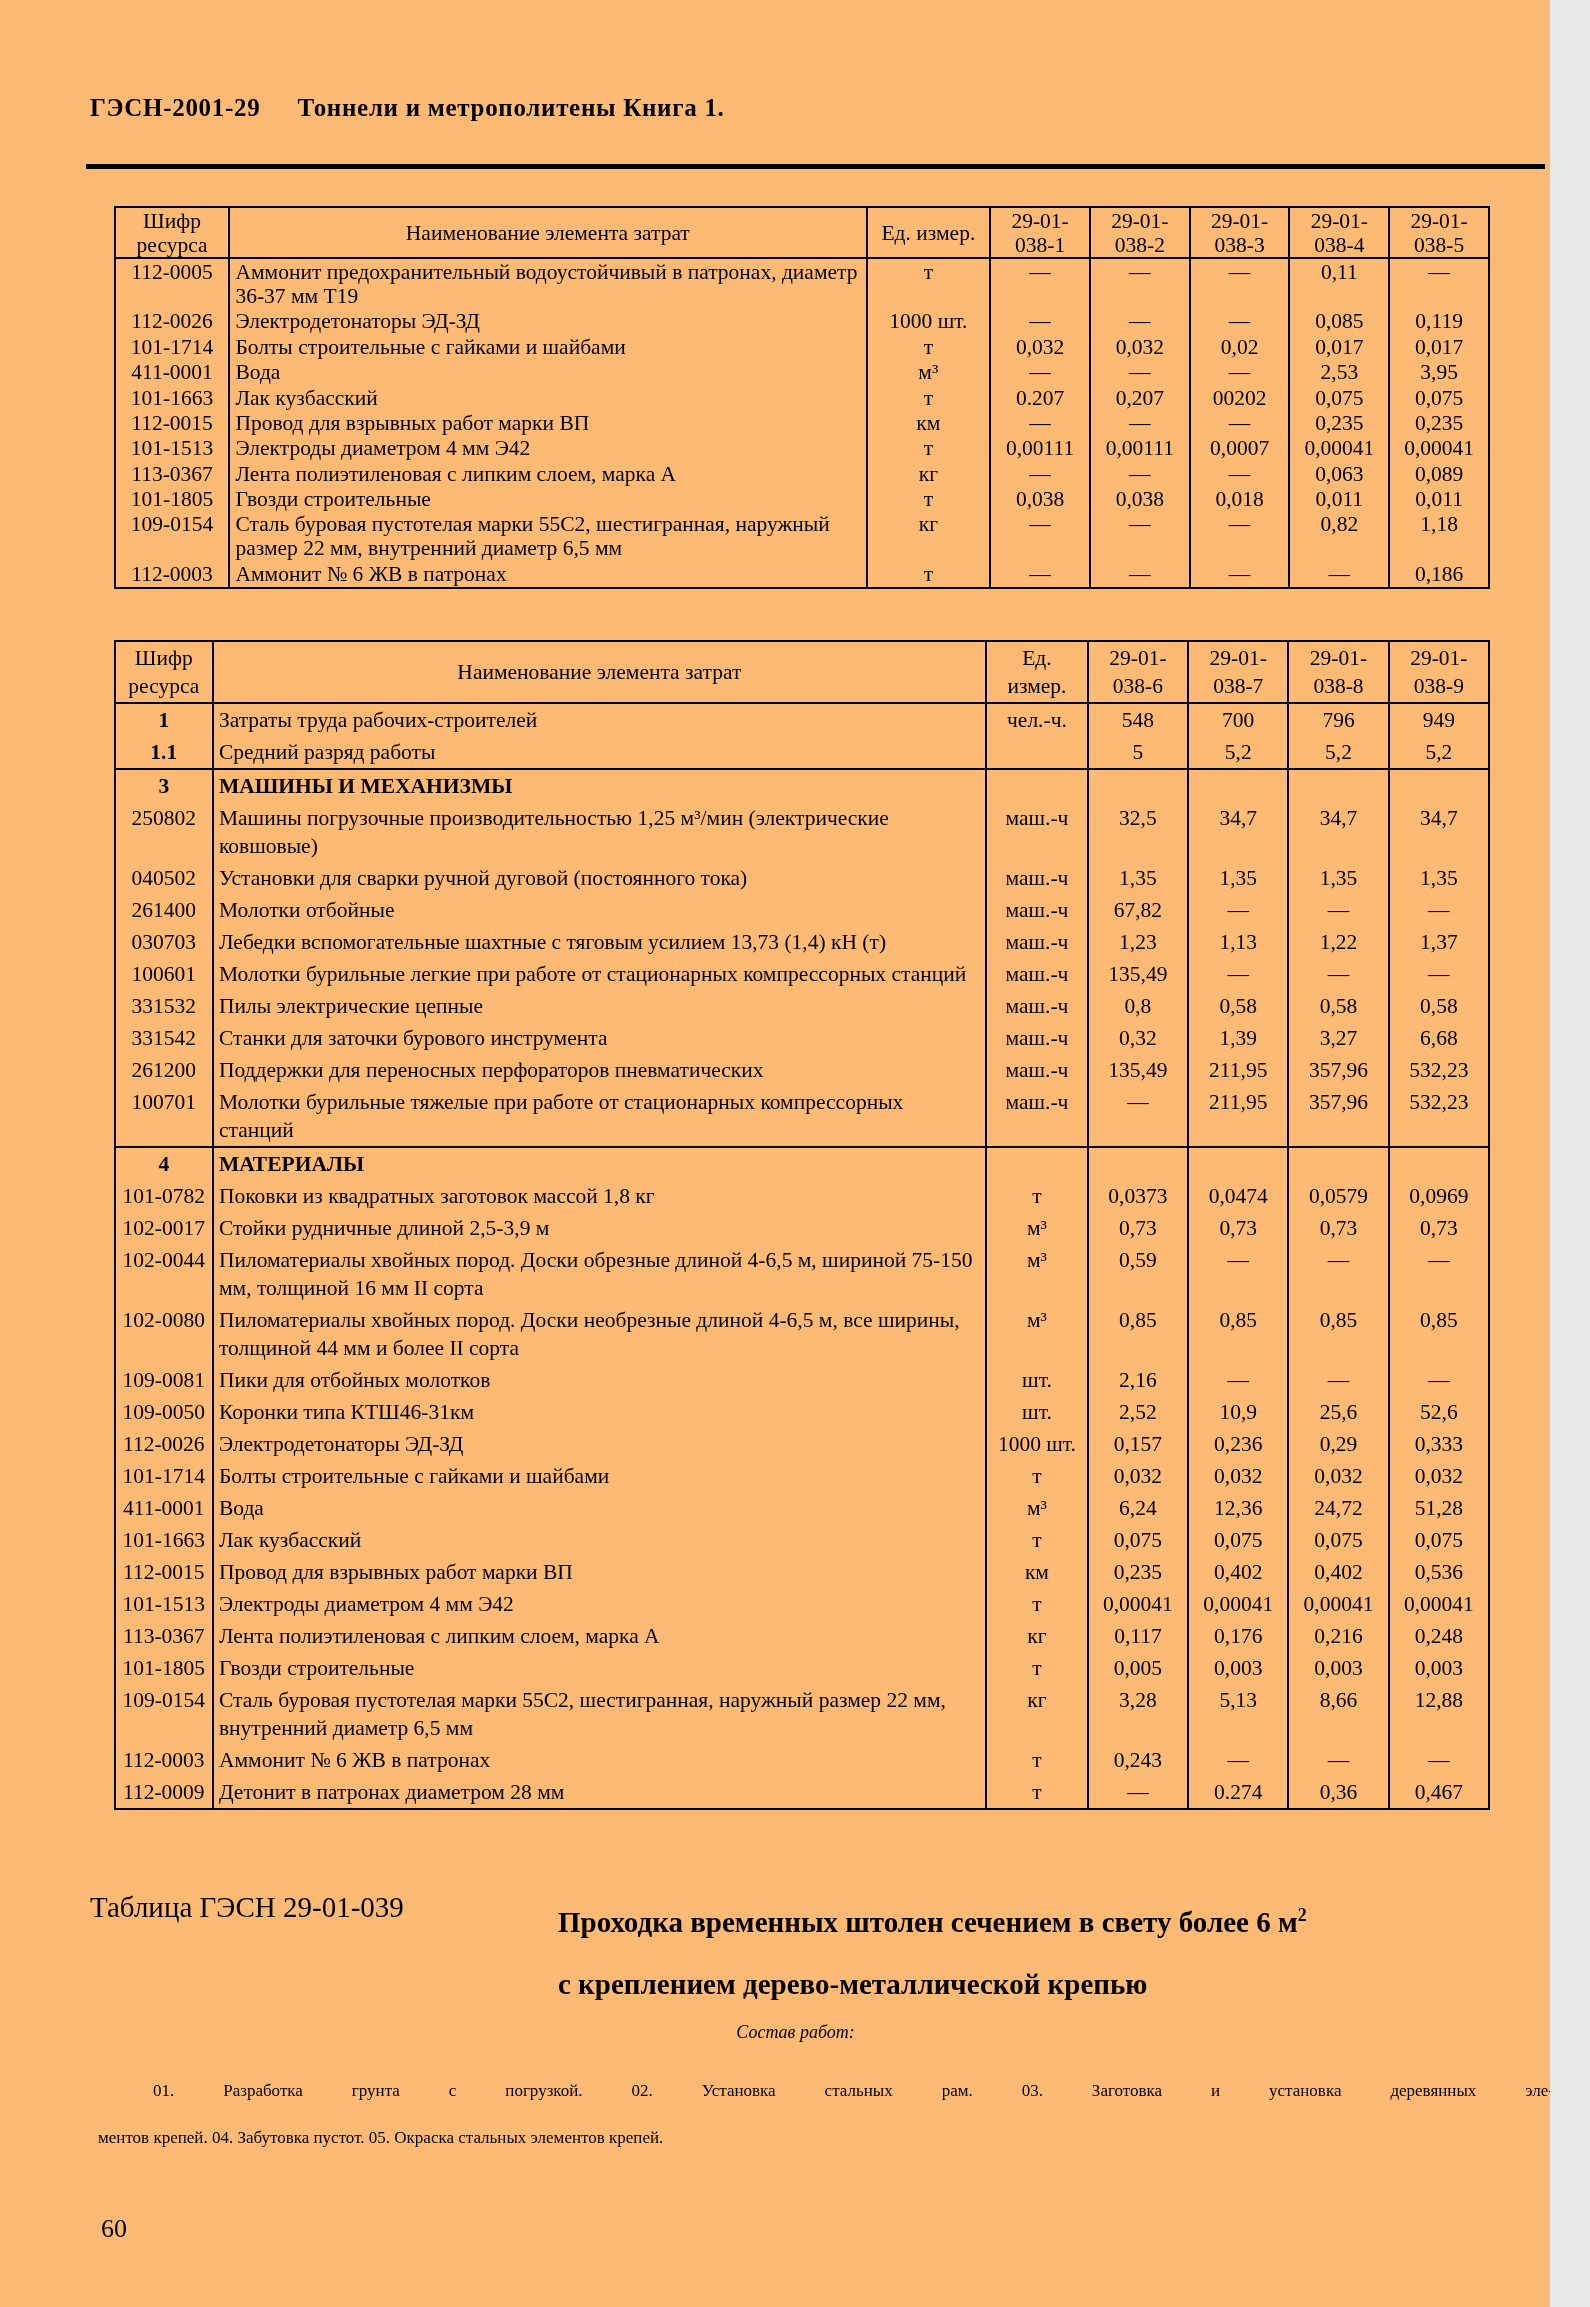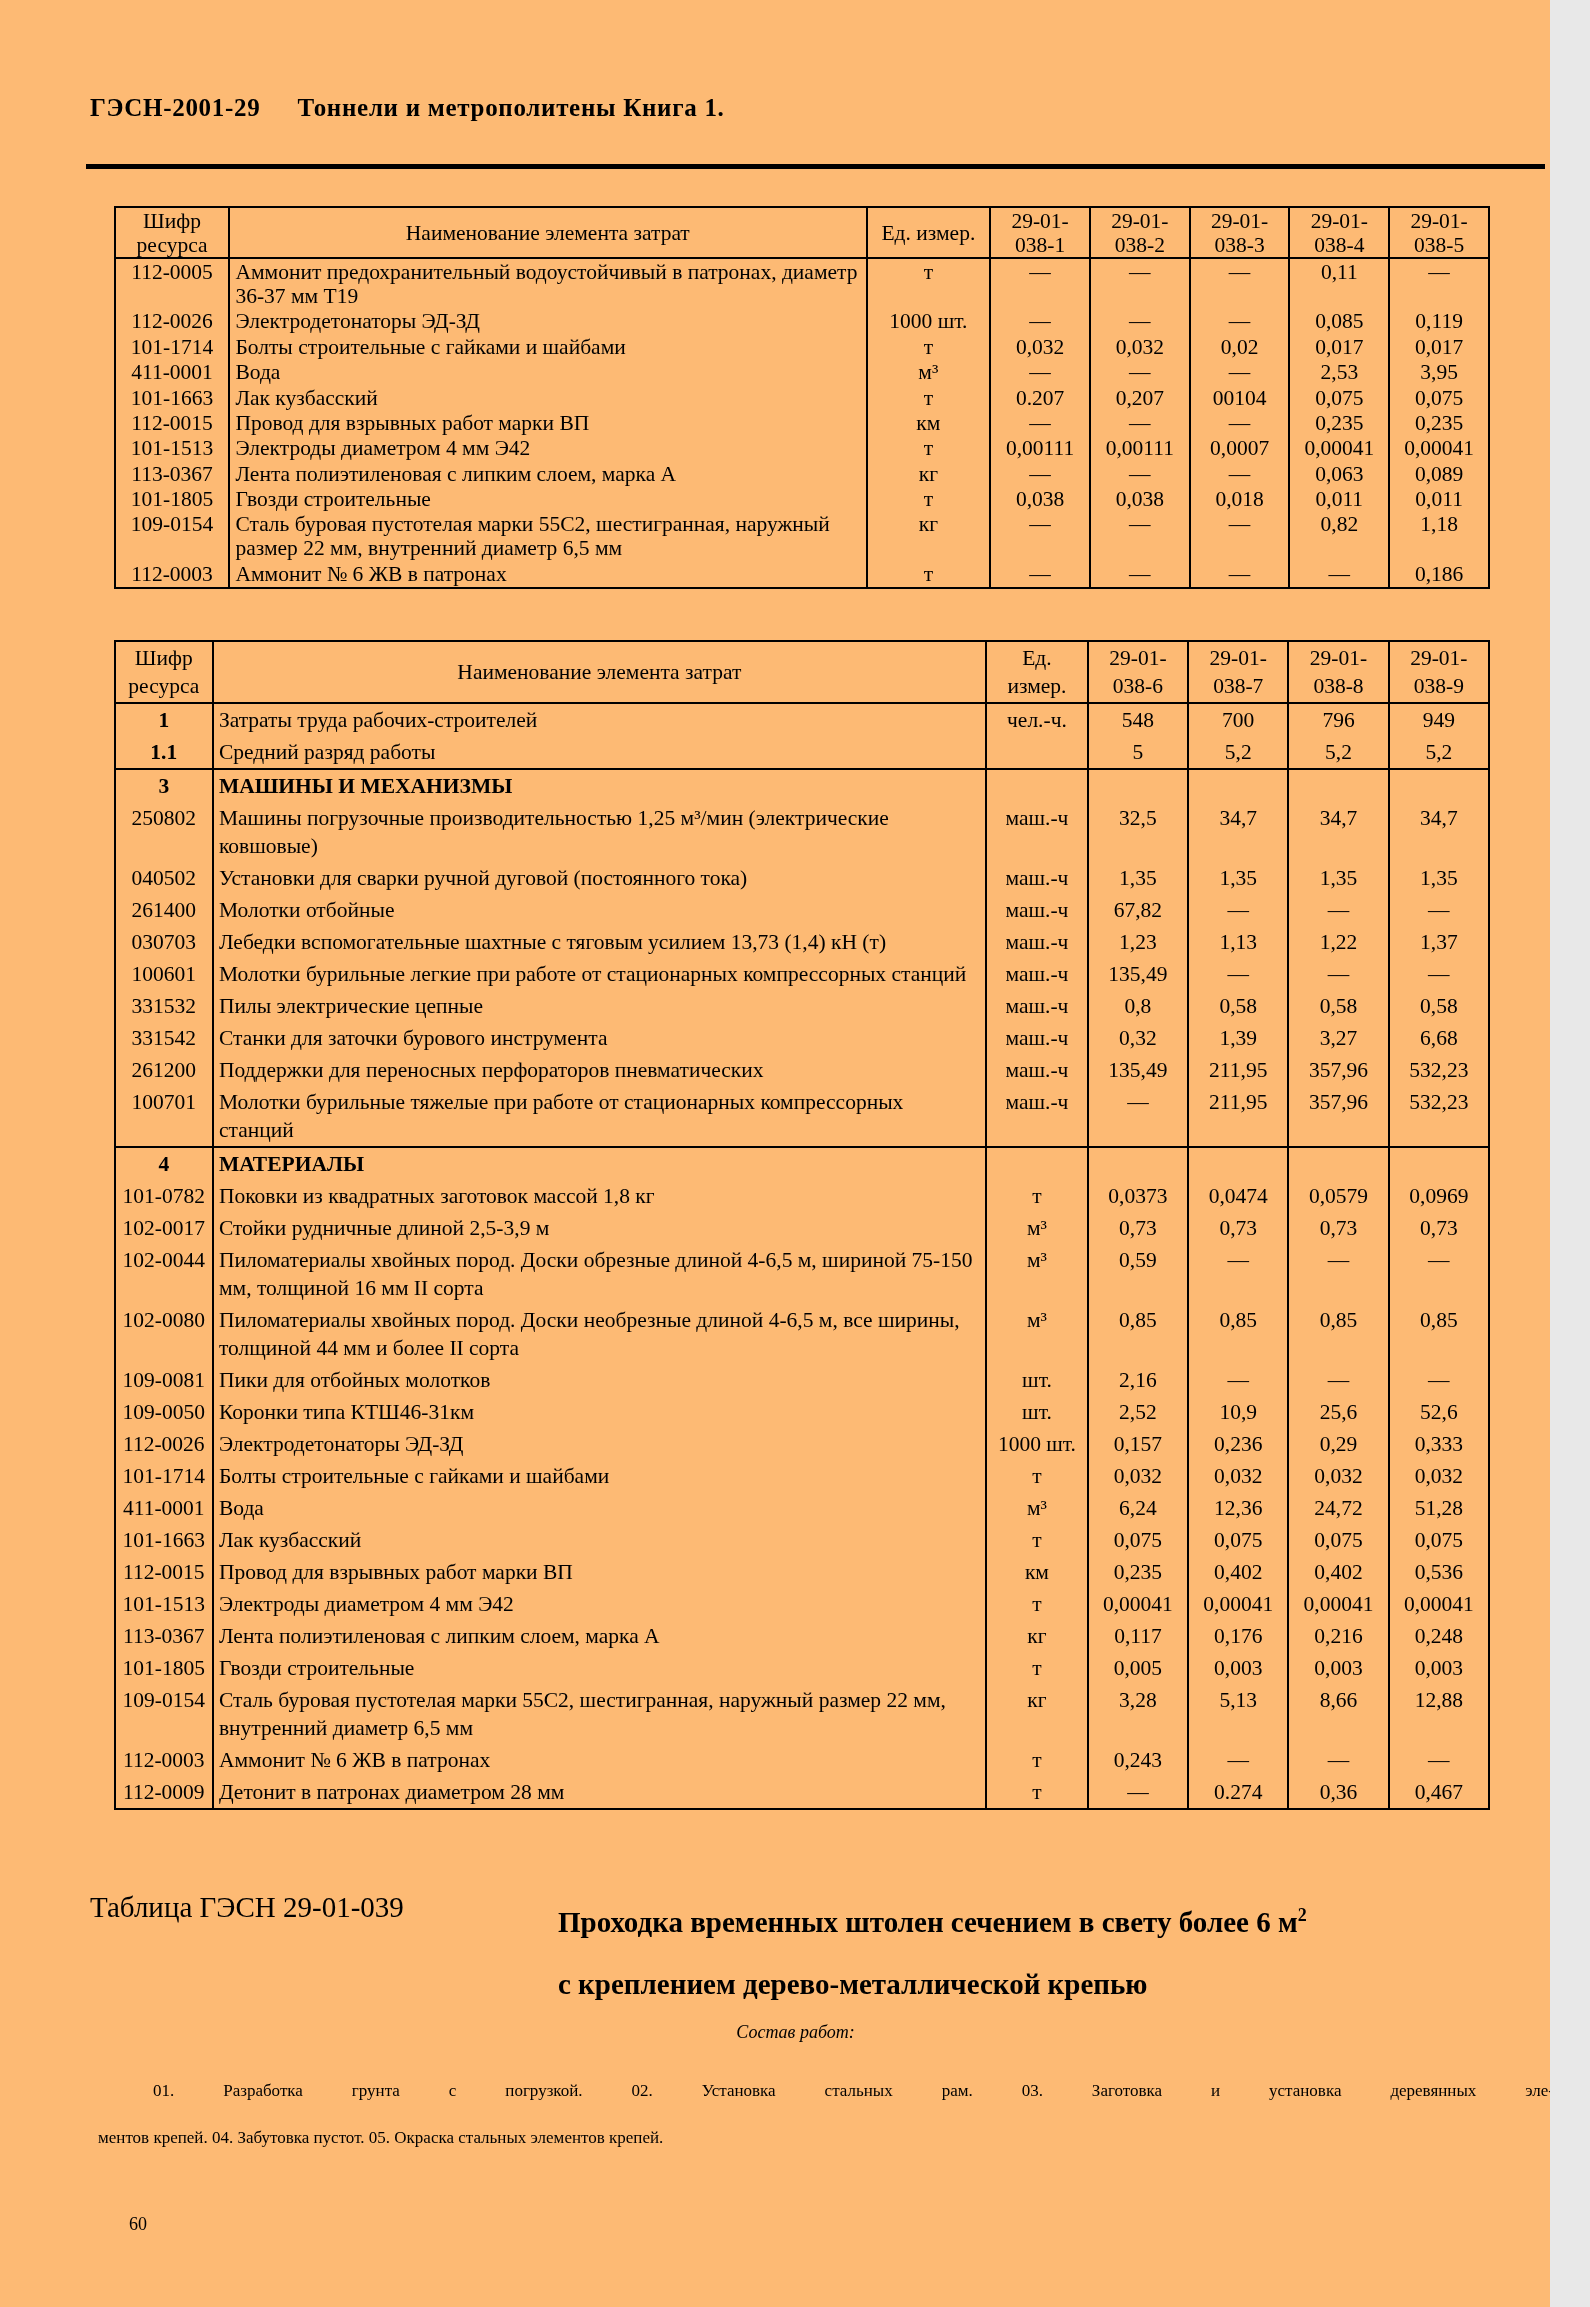--- a/index.html
+++ b/index.html
@@ -56,21 +56,21 @@
     position:absolute;left:90px;top:2022px;width:1411px;
     text-align:center;font-size:18px;font-style:italic;
   }
   .works-text{
     position:absolute;left:98px;top:2067px;width:1456px;
     font-size:17px;line-height:47px;
   }
   .works-text .wl1{text-indent:55px;text-align:justify;text-align-last:justify;}
   .works-text .wl2{text-align:left;}
   .page-number{
-    position:absolute;left:101px;top:2214px;font-size:18px;margin-left:28px;
+    position:absolute;left:101px;top:2214px;font-size:26px;
   }
 </style>
 </head>
 <body>
 
 <div class="page">
 
   <div class="doc-header">
     <span class="doc-code">ГЭСН-2001-29</span><span>Тоннели и метрополитены Книга 1.</span>
   </div>
@@ -154,21 +154,21 @@
           <td class="c-val">—</td>
           <td class="c-val">2,53</td>
           <td class="c-val">3,95</td>
         </tr>
         <tr>
           <td class="c-code">101-1663</td>
           <td class="c-name">Лак кузбасский</td>
           <td class="c-unit">т</td>
           <td class="c-val">0.207</td>
           <td class="c-val">0,207</td>
-          <td class="c-val">00104</td>
+          <td class="c-val">00202</td>
           <td class="c-val">0,075</td>
           <td class="c-val">0,075</td>
         </tr>
         <tr>
           <td class="c-code">112-0015</td>
           <td class="c-name">Провод для взрывных работ марки ВП</td>
           <td class="c-unit">км</td>
           <td class="c-val">—</td>
           <td class="c-val">—</td>
           <td class="c-val">—</td>

